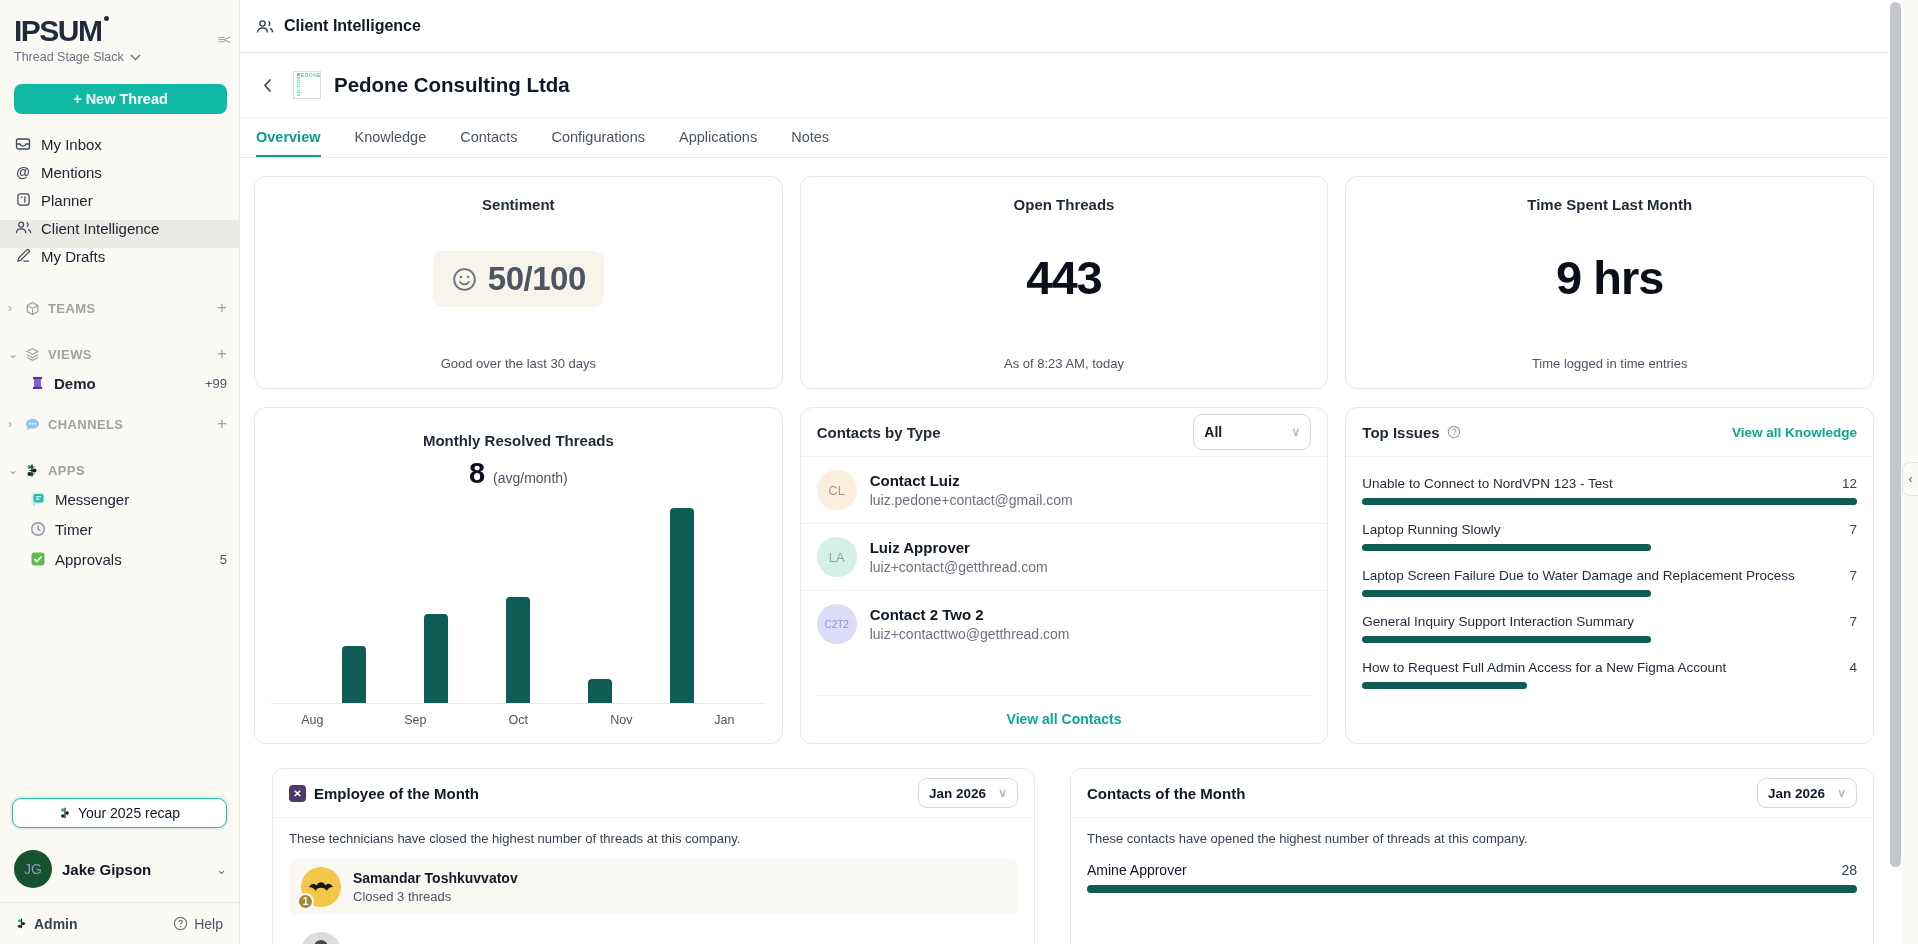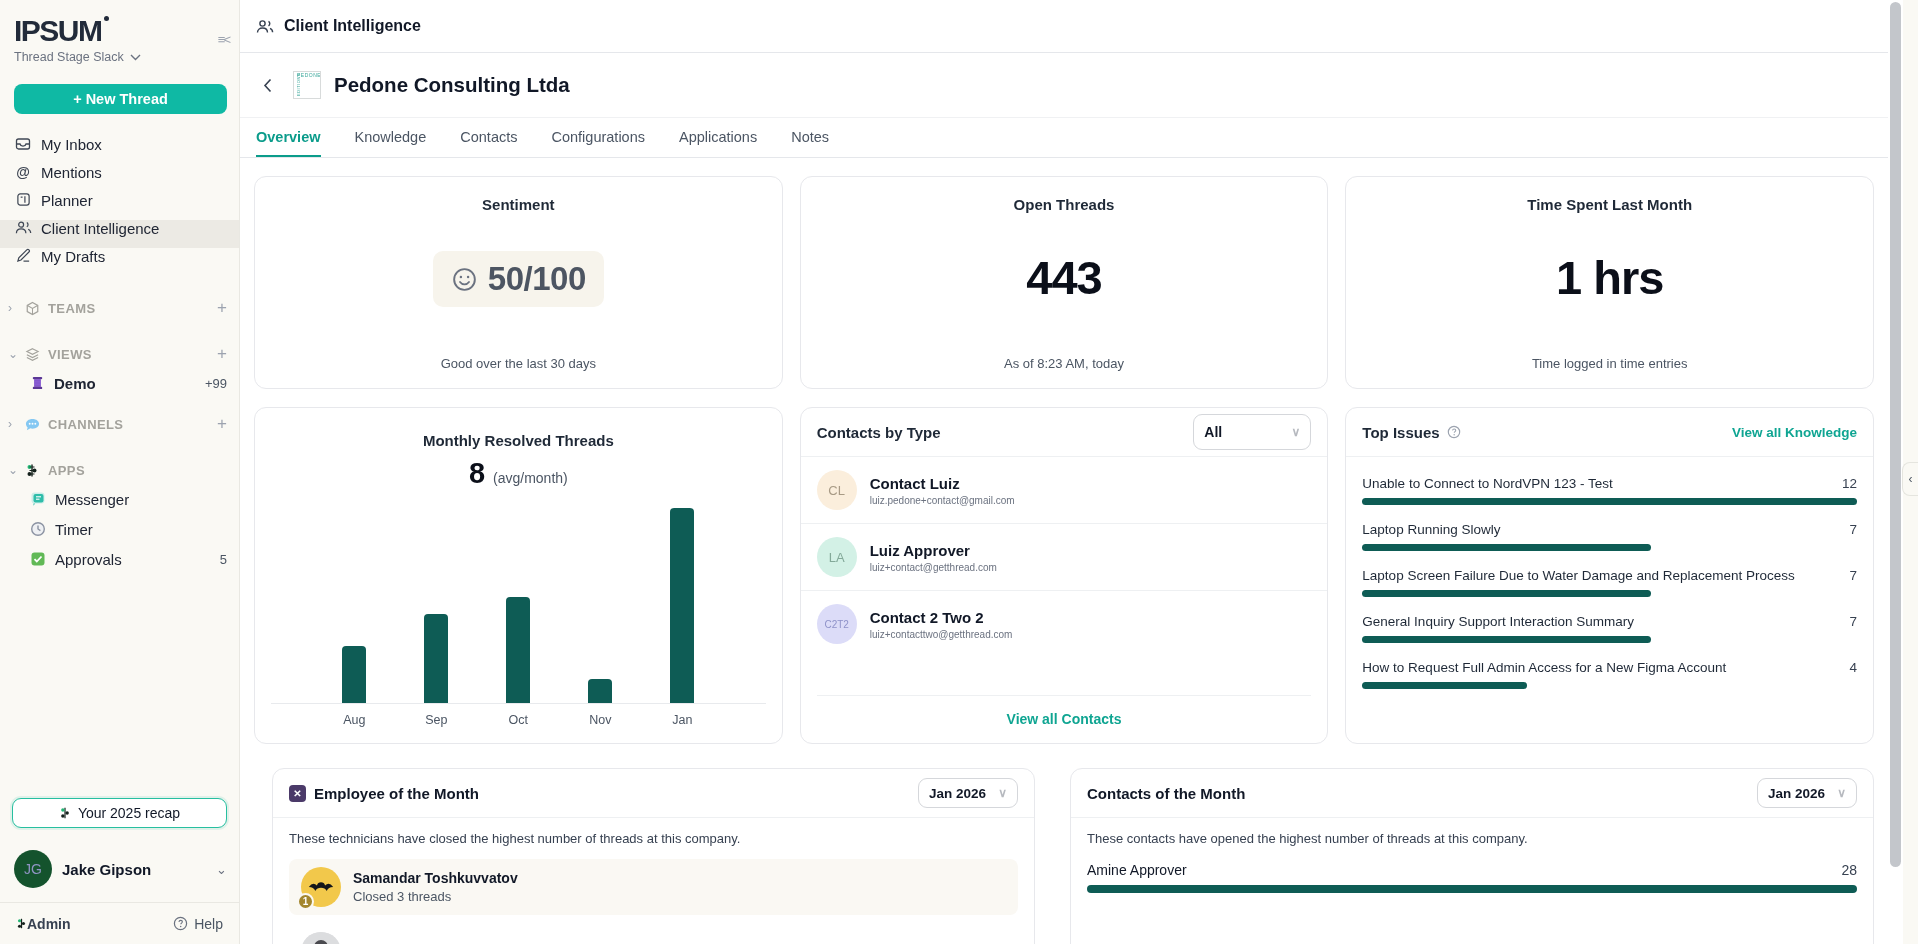--- a/index.html
+++ b/index.html
@@ -39,21 +39,21 @@
   .recap-btn { position:absolute; left:12px; right:12px; bottom:116px; height:30px; background:#fff;
     border:1.5px solid #27bfa0; border-radius:9px; display:flex; align-items:center; justify-content:center;
     gap:7px; font-size:14px; color:#111827; cursor:pointer; box-shadow:0 0 0 2px rgba(39,191,160,.12); }
   .user-row { position:absolute; left:14px; right:12px; bottom:56px; display:flex; align-items:center; gap:10px; cursor:pointer; }
   .avatar { width:38px; height:38px; border-radius:50%; display:flex; align-items:center; justify-content:center;
     font-size:14px; font-weight:400; flex-shrink:0; }
   .user-row .uname { font-size:15px; font-weight:700; color:#111827; flex:1; }
   .user-row .chev { color:#6b7280; font-size:13px; }
   .side-footer { position:absolute; left:0; right:0; bottom:0; height:42px; border-top:1px solid #e9e8e2;
     display:flex; align-items:center; padding:0 16px; }
-  .side-footer .admin { display:flex; align-items:center; font-size:14px; font-weight:700; color:#374151; cursor:pointer; flex:1; }
+  .side-footer .admin { display:flex; align-items:center; gap:7px; font-size:14px; font-weight:700; color:#374151; cursor:pointer; flex:1; }
   .side-footer .help { display:flex; align-items:center; gap:6px; font-size:14px; color:#4b5563; cursor:pointer; }
 
   
   .main { flex:1; position:relative; height:100%; padding-right:30px; }
   .top-header { height:53px; border-bottom:1px solid #e5e7eb; display:flex; align-items:center;
     gap:10px; padding-left:16px; }
   .top-header .title { font-size:16px; font-weight:700; color:#111827; }
   .company-row { height:65px; display:flex; align-items:center; gap:13px; padding-left:14px;
     border-bottom:1px solid #f0f1f3; }
   .back-btn { width:26px; height:26px; border:none; background:transparent; color:#374151; font-size:20px;
@@ -84,36 +84,36 @@
   .row2 .card { height:337px; }
   .chart-card { flex:1; text-align:center; }
   .chart-card .c-title { font-size:15px; font-weight:600; color:#1f2937; margin-top:24px; }
   .avg-row { margin-top:8px; display:flex; justify-content:center; align-items:baseline; gap:8px; }
   .avg-num { font-size:29px; font-weight:800; color:#0b0f19; }
   .avg-lbl { font-size:14px; color:#4b5563; }
   .chart { position:absolute; left:16px; right:16px; bottom:16px; }
   .bars { display:flex; justify-content:center; align-items:flex-end; gap:58px; height:196px;
     border-bottom:1px solid #e8eaed; }
   .bar { width:24px; border-radius:4px 4px 0 0; }
-  .months { display:flex; justify-content:center; gap:58px; margin-top:9px; }
+  .months { display:flex; justify-content:center; gap:79px; margin-top:9px; }
   .month { width:24px; display:flex; justify-content:center; font-size:12.5px; color:#4b5563; }
 
   .list-card { flex:1; display:flex; flex-direction:column; }
   .card-head { display:flex; align-items:center; justify-content:space-between; padding:0 16px;
     height:49px; border-bottom:1px solid #eef0f2; flex-shrink:0; }
   .card-head .c-title { font-size:15px; font-weight:600; color:#1f2937; display:flex; align-items:center; gap:7px; }
   .select { display:flex; align-items:center; justify-content:space-between; border:1px solid #d5d7db;
     border-radius:9px; height:36px; width:118px; padding:0 10px; font-size:14px; font-weight:600;
     color:#111827; cursor:pointer; background:#fff; }
   .select .chev { color:#b6b9bf; font-size:12px; }
   .select.small { height:30px; width:100px; font-size:13.5px; }
   .contact-row { display:flex; align-items:center; gap:13px; padding:13px 16px; border-bottom:1px solid #eef0f2; cursor:pointer; }
   .contact-row:nth-of-type(4) { border-bottom:none; }
   .contact-row .cname { font-size:15px; font-weight:700; color:#111827; }
-  .contact-row .cemail { font-size:10px; color:#6b7280; margin-top:3px; }
+  .contact-row .cemail { font-size:14px; color:#6b7280; margin-top:3px; }
   .spacer { flex:1; }
   .inner-divider { border-top:1px solid #eef0f2; margin:0 16px; }
   .card-link { text-align:center; padding:15px 0 16px; font-size:14px; font-weight:600; color:#0fa592; cursor:pointer; }
   .link { font-size:13.5px; font-weight:600; color:#0fa592; cursor:pointer; }
 
   .issues-body { padding:2px 16px 0; }
   .issue { margin-top:17px; cursor:pointer; }
   .issue .i-row { display:flex; justify-content:space-between; gap:10px; }
   .issue .i-label { font-size:13.5px; color:#1f2937; }
   .issue .i-count { font-size:13.5px; color:#374151; }
@@ -410,21 +410,21 @@
           </div>
           <div class="foot-note">Good over the last 30 days</div>
         </div>
         <div class="card stat-card">
           <div class="c-title">Open Threads</div>
           <div class="big-num">443</div>
           <div class="foot-note">As of 8:23 AM, today</div>
         </div>
         <div class="card stat-card">
           <div class="c-title">Time Spent Last Month</div>
-          <div class="big-num">1 hrs</div>
+          <div class="big-num">9 hrs</div>
           <div class="foot-note">Time logged in time entries</div>
         </div>
       </div>
 
       <div class="row row2">
 
         <div class="card chart-card">
           <div class="c-title">Monthly Resolved Threads</div>
           <div class="avg-row">
             <span class="avg-num">8</span>

